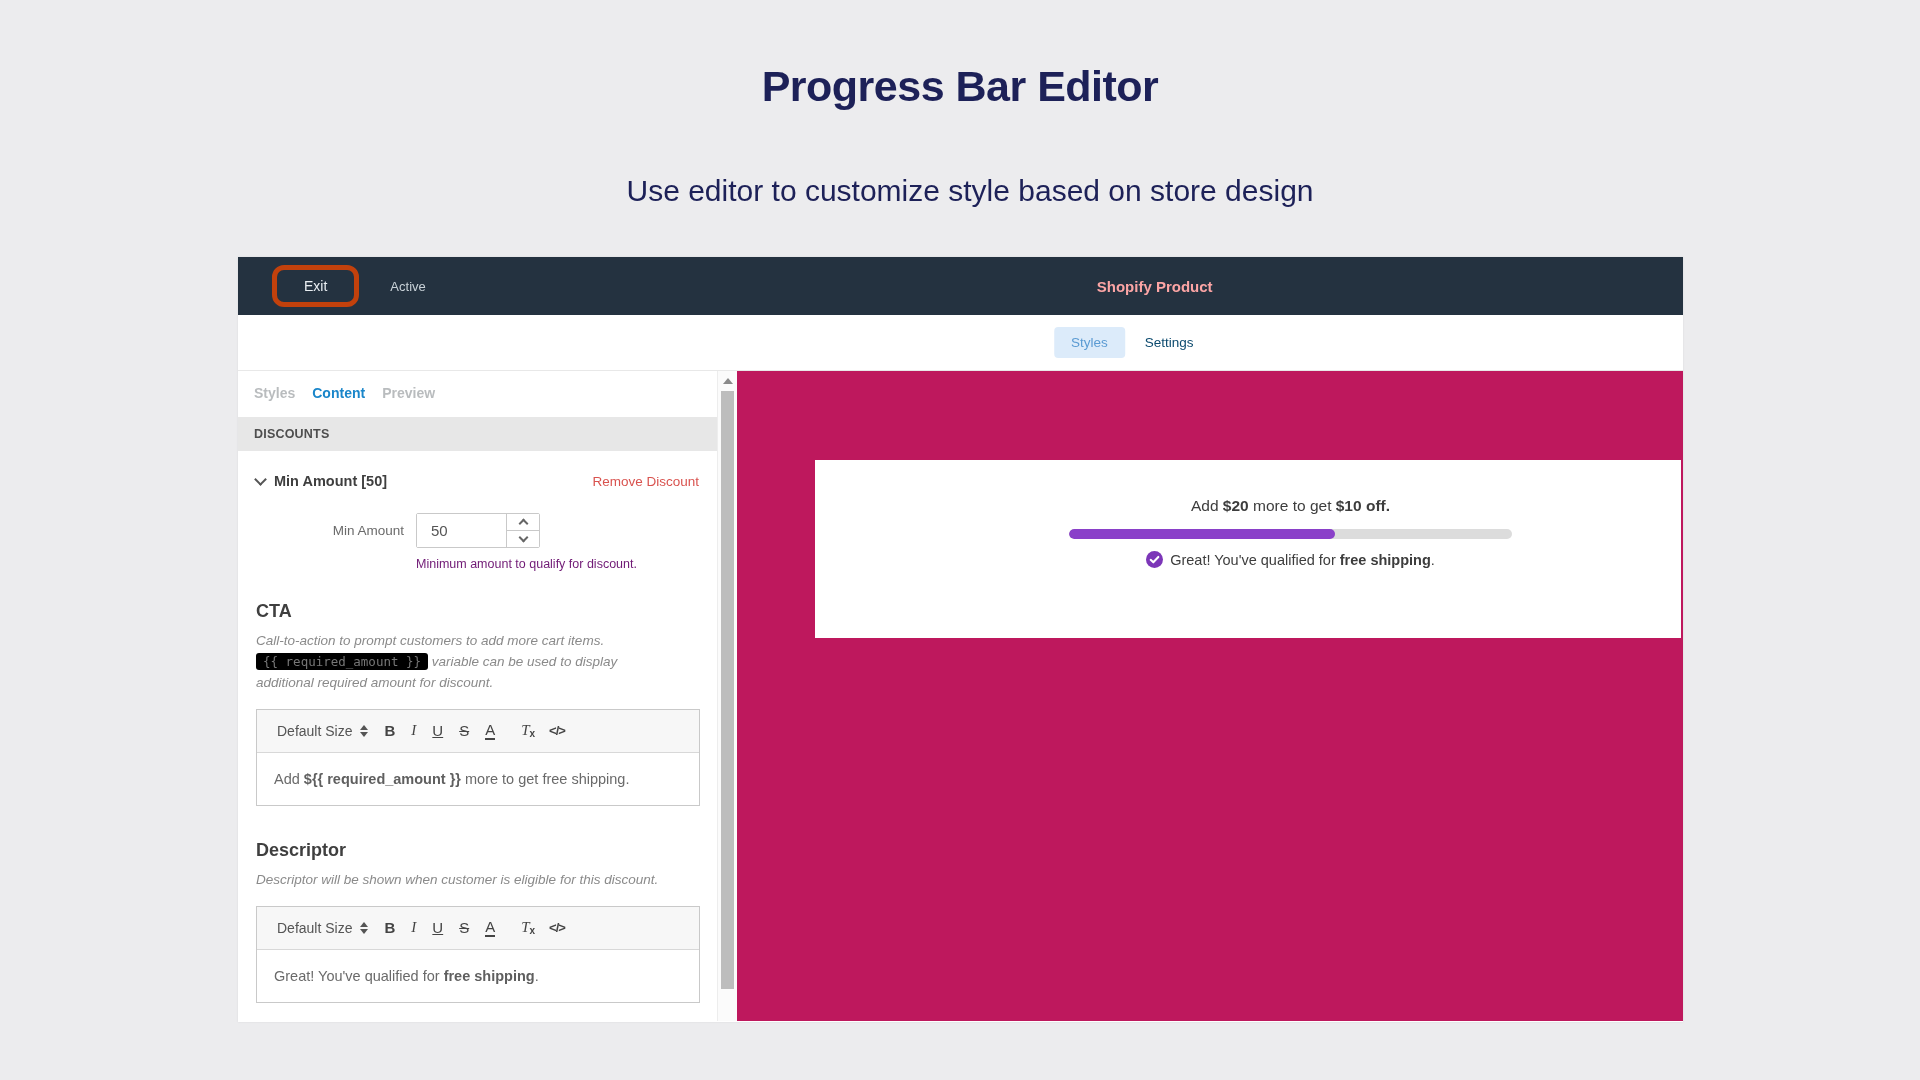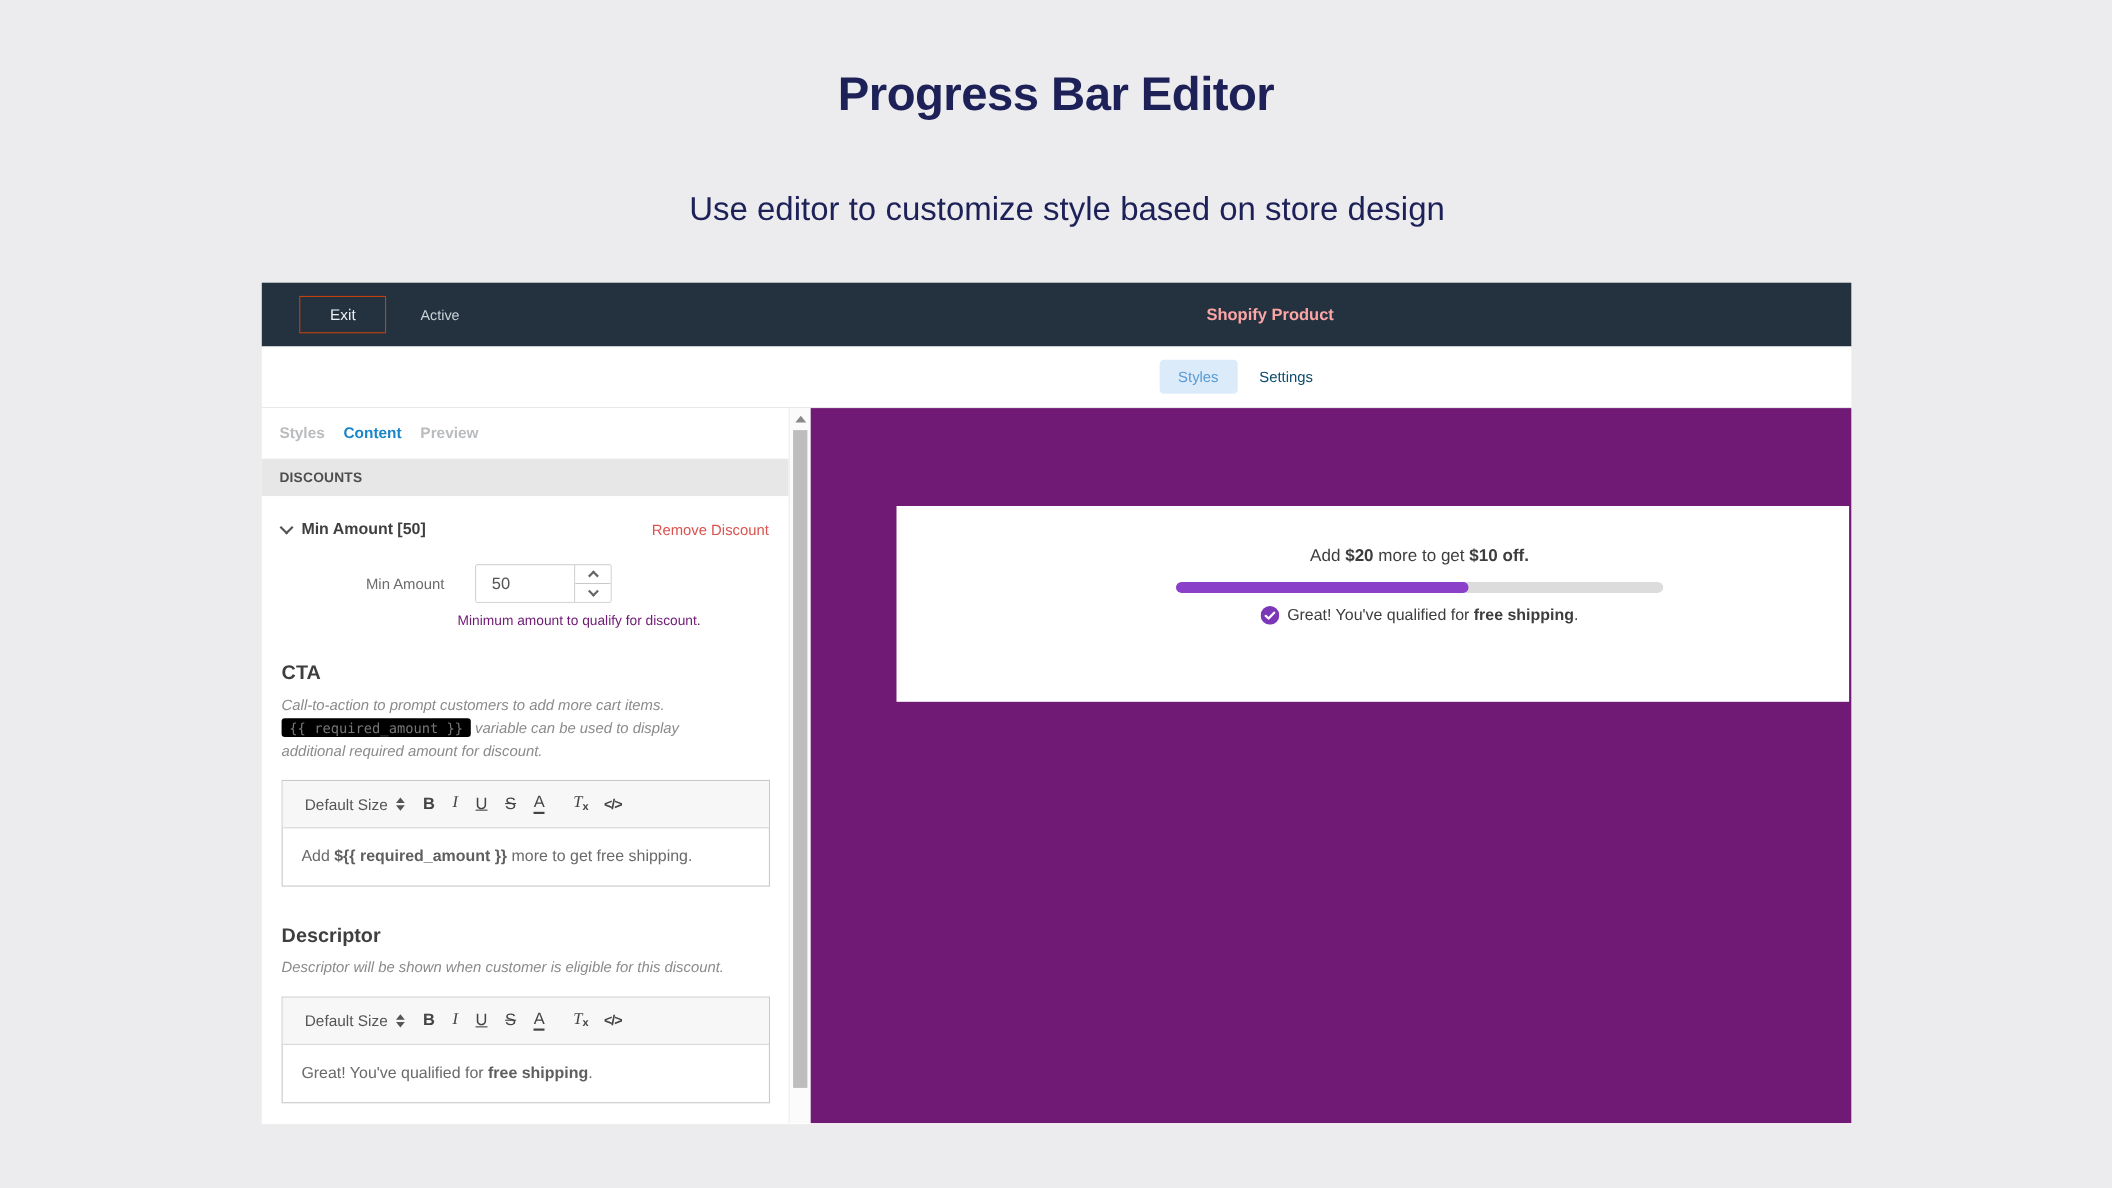--- a/index.html
+++ b/index.html
@@ -23,21 +23,21 @@
     position:absolute; left:238px; top:257px; width:1445px; height:765px;
     background:#ffffff; box-shadow:0 0 2px rgba(0,0,0,0.08);
   }
   
   .app-header {
     position:relative; height:58px; background:#243240;
     display:flex; align-items:center;
   }
   .exit-btn {
     margin-left:34px; padding:8px 27px; font-size:14px; color:#e9eef2;
-    background:transparent; border:1px solid #c2410c; border-radius:0;
+    background:transparent; border:5px solid #c2410c; border-radius:12px;
     cursor:pointer;
   }
   .active-label { margin-left:31px; font-size:13px; color:#c9d2d8; }
   .app-title {
     position:absolute; left:61.5%; transform:translateX(-50%);
     font-size:15px; font-weight:bold; color:#fca5a5; white-space:nowrap;margin-left:28px;
   }
   
   .top-tabs {
     position:relative; height:56px; background:#ffffff;
@@ -67,21 +67,21 @@
   .discount-row {
     margin-top:22px; display:flex; align-items:center; justify-content:space-between;
   }
   .discount-title-wrap { display:flex; align-items:center; gap:9px; }
   .chev-down {
     width:9px; height:9px; border-left:2px solid #555; border-bottom:2px solid #555;
     transform:rotate(-45deg); margin-top:-4px; cursor:pointer;
   }
   .discount-title { font-size:14.5px; font-weight:bold; color:#3f3f3f; }
   .remove-link { font-size:13.5px; color:#d9534f; cursor:pointer; text-decoration:none; }
-  .field-row { margin-top:24px; display:flex; align-items:center;gap:16px; }
+  .field-row { margin-top:24px; display:flex; align-items:center; }
   .field-label {
     width:148px; text-align:right; padding-right:0; font-size:13.5px; color:#6b6b6b;
   }
   .num-group {
     margin-left:12px; width:124px; height:35px; display:flex;
     border:1px solid #c9c9c9; border-radius:2px; background:#fff;
   }
   .num-input {
     flex:1; border:none; outline:none; font-size:15px; color:#555;
     padding-left:14px; font-family:"Liberation Sans", sans-serif; width:80px;
@@ -142,21 +142,21 @@
   .scroll-up-arrow {
     position:absolute; top:7px; left:50%; transform:translateX(-50%);
     width:0; height:0; border-left:5px solid transparent; border-right:5px solid transparent;
     border-bottom:6px solid #8a8a8a; cursor:pointer;
   }
   .scroll-thumb {
     position:absolute; top:20px; bottom:32px; left:3px; width:13px;
     background:#bdbdbd; cursor:pointer;
   }
   
-  .preview-panel { flex:1; background:#701a75; position:relative; }
+  .preview-panel { flex:1; background:#be185d; position:relative; }
   .preview-card {
     position:absolute; left:78px; top:89px; width:866px; height:178px; background:#ffffff;
   }
   .preview-inner { position:absolute; left:254px; top:37px; width:443px; }
   .preview-cta { text-align:center; font-size:15.5px; color:#3d3d3d; }
   .progress-track {
     margin-top:14px; height:10px; background:#dcdcdc; border-radius:5px; overflow:hidden;
   }
   .progress-fill { height:100%; background:#8a40c9; border-radius:5px; }
   .preview-desc {

